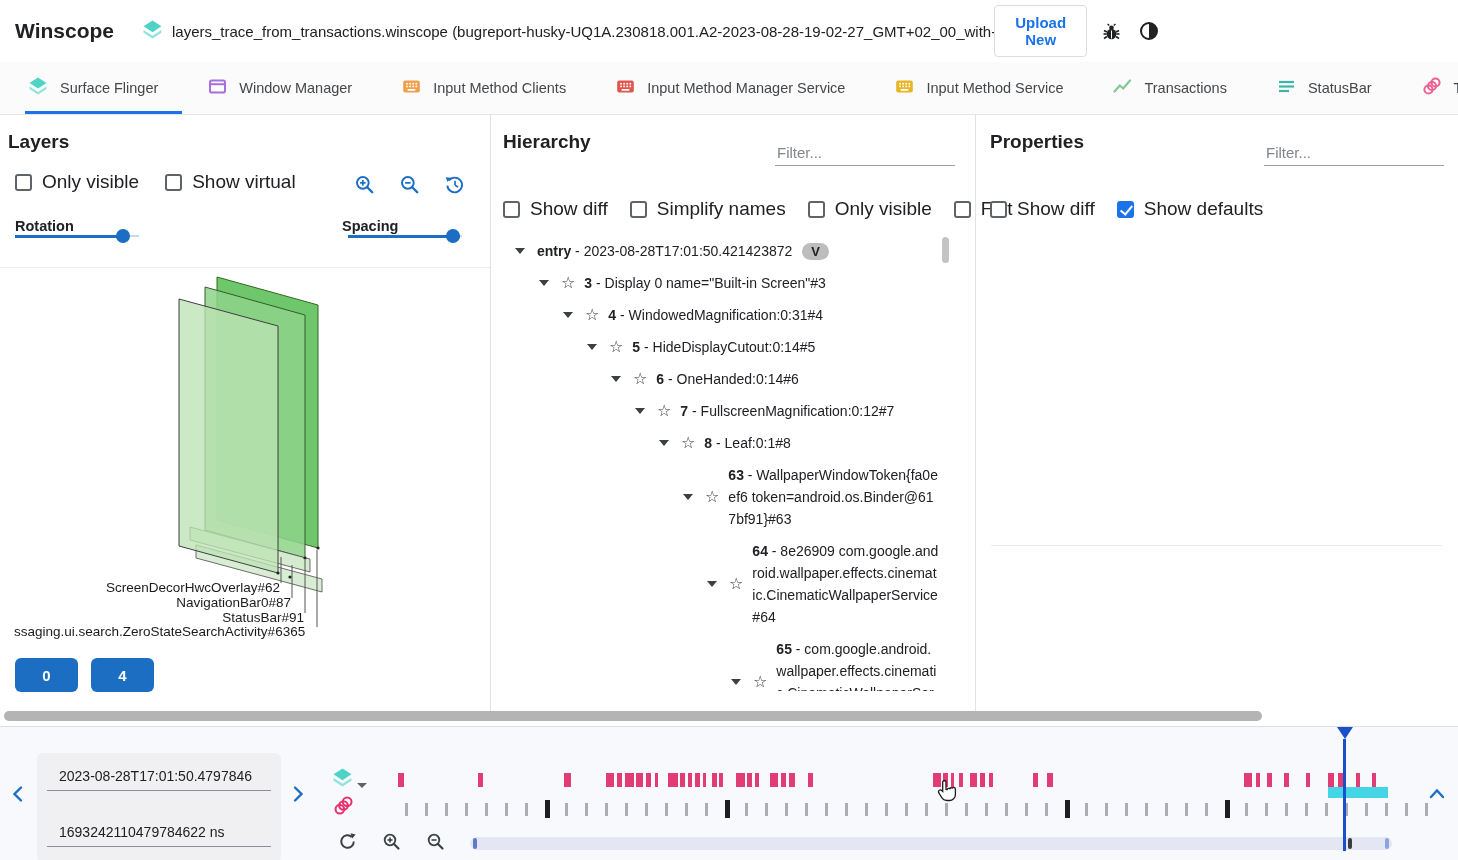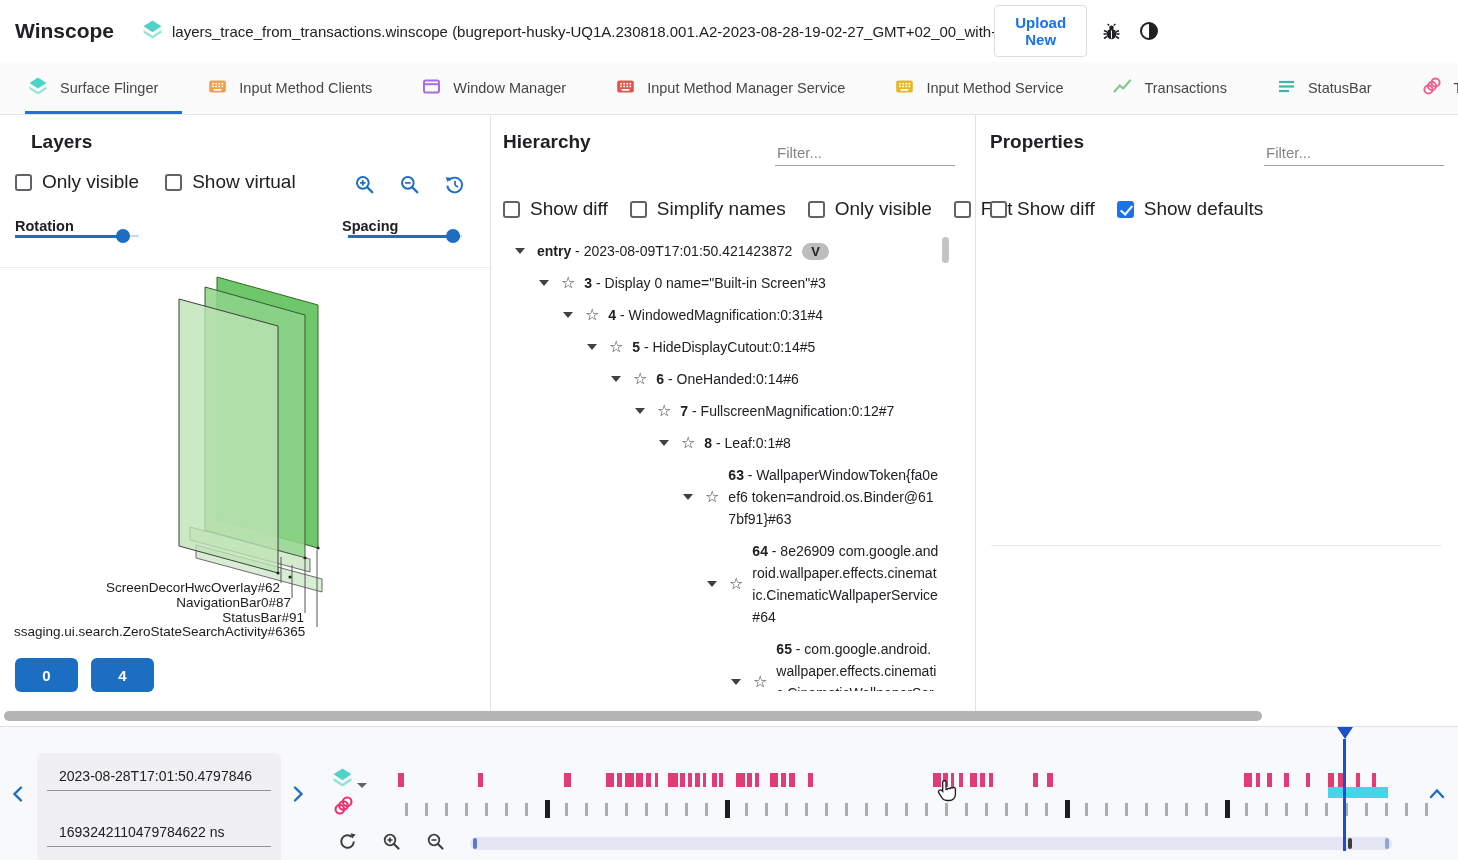--- a/index.html
+++ b/index.html
@@ -128,39 +128,39 @@
 <nav class="tabbar">
     <div class="tab active">
     <span class="tab-icon"><svg width="20" height="20" viewBox="0 0 20 20">
           <polygon points="10,1.5 18.5,7 10,12.5 1.5,7" fill="#4ed4c6"></polygon>
           <polygon points="1.5,10.5 10,16 18.5,10.5 18.5,13 10,18.5 1.5,13" fill="#4ed4c6" fill-opacity="0.62"></polygon>
         </svg></span>
     <span class="tab-label">Surface Flinger</span>
   </div>
     <div class="tab">
     <span class="tab-icon"><svg width="19" height="19" viewBox="0 0 19 19">
+          <rect x="2" y="3.5" width="15" height="12" rx="1.8" fill="none" stroke="#a96ee0" stroke-width="2"></rect>
+          <line x1="2.5" y1="7.2" x2="16.5" y2="7.2" stroke="#a96ee0" stroke-width="2"></line>
+        </svg></span>
+    <span class="tab-label">Window Manager</span>
+  </div>
+    <div class="tab">
+    <span class="tab-icon"><svg width="19" height="19" viewBox="0 0 19 19">
           <rect x="1.2" y="3.5" width="16.6" height="12" rx="2" fill="#f0a04c"></rect>
           <circle cx="5" cy="6.8" r="0.95" fill="#fff"></circle>
           <circle cx="8.1" cy="6.8" r="0.95" fill="#fff"></circle>
           <circle cx="11.2" cy="6.8" r="0.95" fill="#fff"></circle>
           <circle cx="14.3" cy="6.8" r="0.95" fill="#fff"></circle>
           <circle cx="5" cy="9.4" r="0.95" fill="#fff"></circle>
           <circle cx="8.1" cy="9.4" r="0.95" fill="#fff"></circle>
           <circle cx="11.2" cy="9.4" r="0.95" fill="#fff"></circle>
           <circle cx="14.3" cy="9.4" r="0.95" fill="#fff"></circle>
           <rect x="5.5" y="12" width="8" height="1.7" rx="0.8" fill="#fff"></rect>
         </svg></span>
     <span class="tab-label">Input Method Clients</span>
-  </div>
-    <div class="tab">
-    <span class="tab-icon"><svg width="19" height="19" viewBox="0 0 19 19">
-          <rect x="2" y="3.5" width="15" height="12" rx="1.8" fill="none" stroke="#a96ee0" stroke-width="2"></rect>
-          <line x1="2.5" y1="7.2" x2="16.5" y2="7.2" stroke="#a96ee0" stroke-width="2"></line>
-        </svg></span>
-    <span class="tab-label">Window Manager</span>
   </div>
     <div class="tab">
     <span class="tab-icon"><svg width="19" height="19" viewBox="0 0 19 19">
           <rect x="1.2" y="3.5" width="16.6" height="12" rx="2" fill="#e0564c"></rect>
           <circle cx="5" cy="6.8" r="0.95" fill="#fff"></circle>
           <circle cx="8.1" cy="6.8" r="0.95" fill="#fff"></circle>
           <circle cx="11.2" cy="6.8" r="0.95" fill="#fff"></circle>
           <circle cx="14.3" cy="6.8" r="0.95" fill="#fff"></circle>
           <circle cx="5" cy="9.4" r="0.95" fill="#fff"></circle>
           <circle cx="8.1" cy="9.4" r="0.95" fill="#fff"></circle>
@@ -205,21 +205,21 @@
           <circle cx="10" cy="10" r="4.1" fill="none" stroke="#ee5f92" stroke-width="2"></circle>
           <circle cx="13.5" cy="6.5" r="4.1" fill="none" stroke="#ee5f92" stroke-width="2"></circle>
         </svg></span>
     <span class="tab-label">Tra</span>
   </div>
   </nav>
 
 <div class="main">
 
   <section class="panel" id="layers-panel">
-    <h2 class="panel-title" style="left:31px;top:16px;">Layers</h2>
+    <h2 class="panel-title" style="left:8px;top:16px;">Layers</h2>
     <div class="check-row" id="layers-checks" style="left:15px;top:56px;gap:26px;">
         <label class="check">
     <span class="check-box"></span>
     <span class="check-label">Only visible</span>
   </label>
         <label class="check">
     <span class="check-box"></span>
     <span class="check-label">Show virtual</span>
   </label>
       </div>
@@ -307,21 +307,21 @@
   </label>
         <label class="check">
     <span class="check-box"></span>
     <span class="check-label">Flat</span>
   </label>
       </div>
     <div id="tree">
         <div class="tree-row" style="padding-left: 14px;">
     <span class="tw-arrow"></span>
 
-    <span class="tw-text"><b>entry</b><span class="tw-lbl"> - 2023-08-09T17:01:50.421423872</span></span>
+    <span class="tw-text"><b>entry</b><span class="tw-lbl"> - 2023-08-28T17:01:50.421423872</span></span>
   <span class="tw-chip">V</span>
         </div>
         <div class="tree-row" style="padding-left: 38px;">
     <span class="tw-arrow"></span>
     <span class="tw-star">☆</span>
     <span class="tw-text"><b>3</b><span class="tw-lbl"> - Display 0 name="Built-in Screen"#3</span></span>
   </div>
         <div class="tree-row" style="padding-left: 62px;">
     <span class="tw-arrow"></span>
     <span class="tw-star">☆</span>

